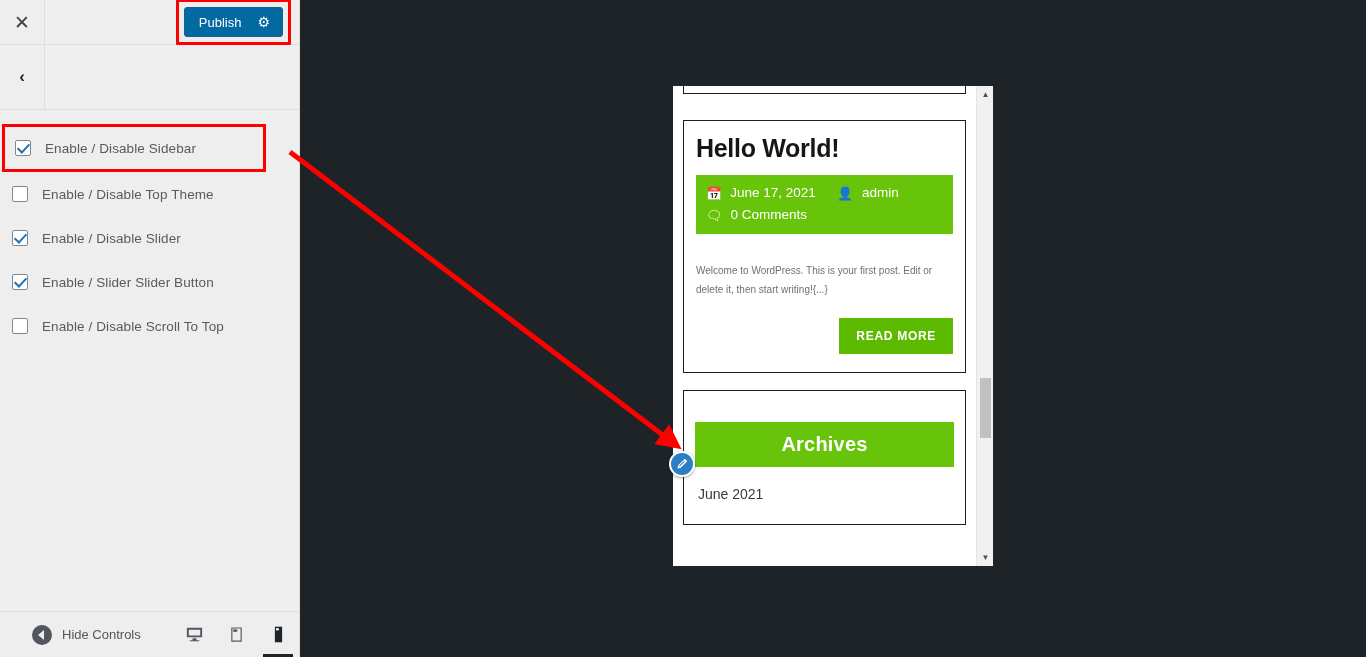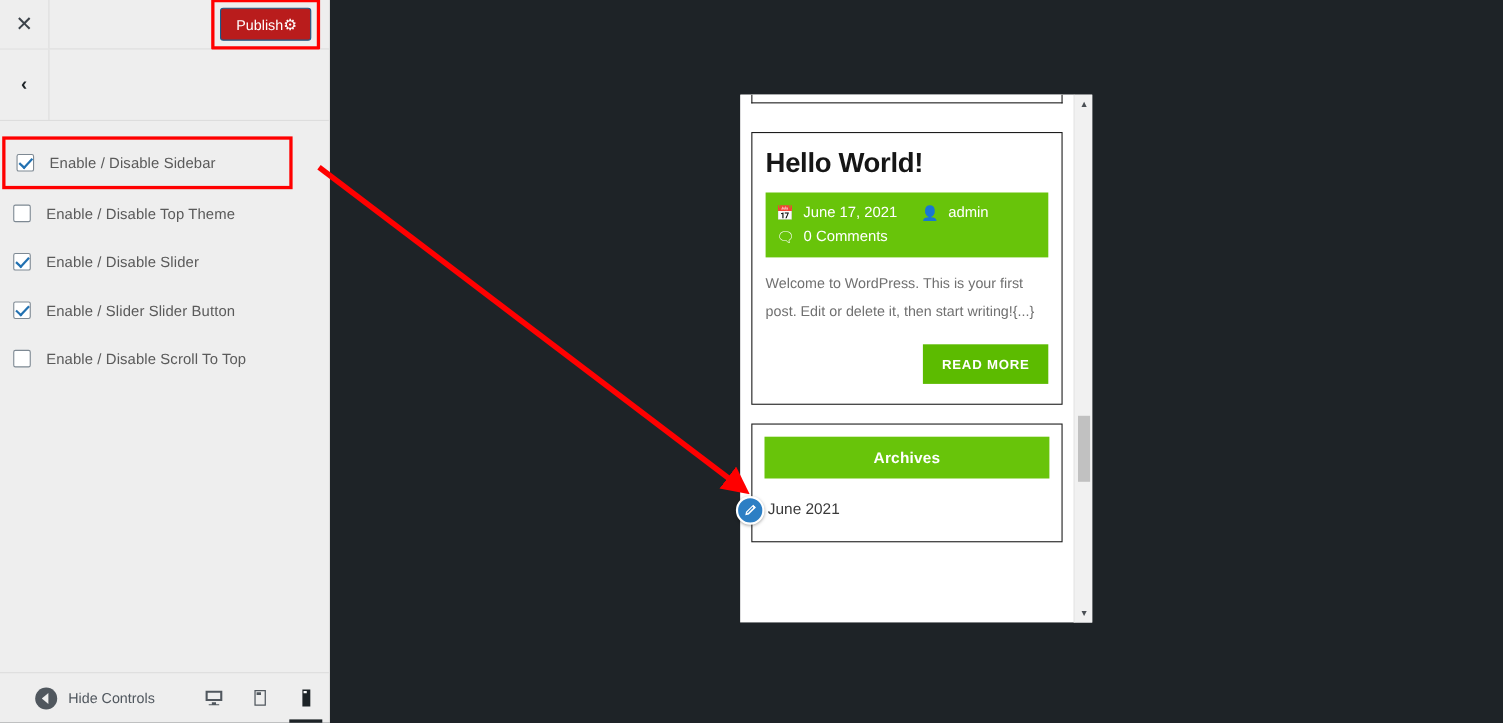--- a/index.html
+++ b/index.html
@@ -34,28 +34,28 @@
   }
   .cz-spacer { flex: 1; }
   .publish-wrap {
     position: relative;
     margin-right: 8px;
     padding: 5px;
     border: 3px solid #ff0000;
     border-radius: 1px;
   }
   .publish-btn {
-    background: #b91c1c;
+    background: #0369a1;
     color: #ffffff;
     border: 1px solid #1a5c8c;
     border-radius: 3px;
     height: 30px;
     padding: 0 12px 0 14px;
     font-size: 13px;
-    display: flex; align-items: center; 
+    display: flex; align-items: center; gap: 16px;
     cursor: pointer;
     white-space: nowrap;
   }
   .publish-btn .gear { font-size: 14px; line-height: 1; }
 
   .cz-header {
     display: flex;
     height: 65px;
     border-bottom: 1px solid #dddddd;
     background: #eeeeee;
@@ -200,41 +200,42 @@
     background: #68c40a;
     color: #ffffff;
     padding: 7px 8px 7px 10px;
     font-size: 13.5px;
     line-height: 1.65;
   }
   .meta-line { display: flex; align-items: center; }
   .meta-item { display: flex; align-items: center; gap: 8px; margin-right: 22px; }
   .meta-item .ic { font-size: 13px; line-height: 1; display: inline-block; }
   .post-excerpt {
-    font-size: 13px; color: #707070;
+    font-size: 10px; color: #707070;
     line-height: 1.95;
-    margin-top: 11px;
+    margin-top: 27px;
     padding-right: 6px;
   }
   .read-more-row { display: flex; justify-content: flex-end; margin-top: 18px; }
   .read-more {
     background: #5cbb00;
     color: #ffffff;
     font-size: 12px; font-weight: 700; letter-spacing: .7px;
     padding: 11px 17px;
     border: none; cursor: pointer;
   }
   .widget-card { padding: 11px 11px 22px 11px; position: relative; }
   .widget-title {
     background: #68c40a;
     color: #ffffff;
     text-align: center;
-    font-size: 14px; font-weight: 700;
+    font-size: 20px; font-weight: 700;
     padding: 11px 0;
     letter-spacing: .2px;
+    margin-top: 20px;
   }
   .widget-link {
     font-size: 14px; color: #3a3a3a;
     margin-top: 19px; padding-left: 3px;
     cursor: pointer;
   }
 
   .prev-scrollbar {
     position: absolute;
     right: 0; top: 0;

